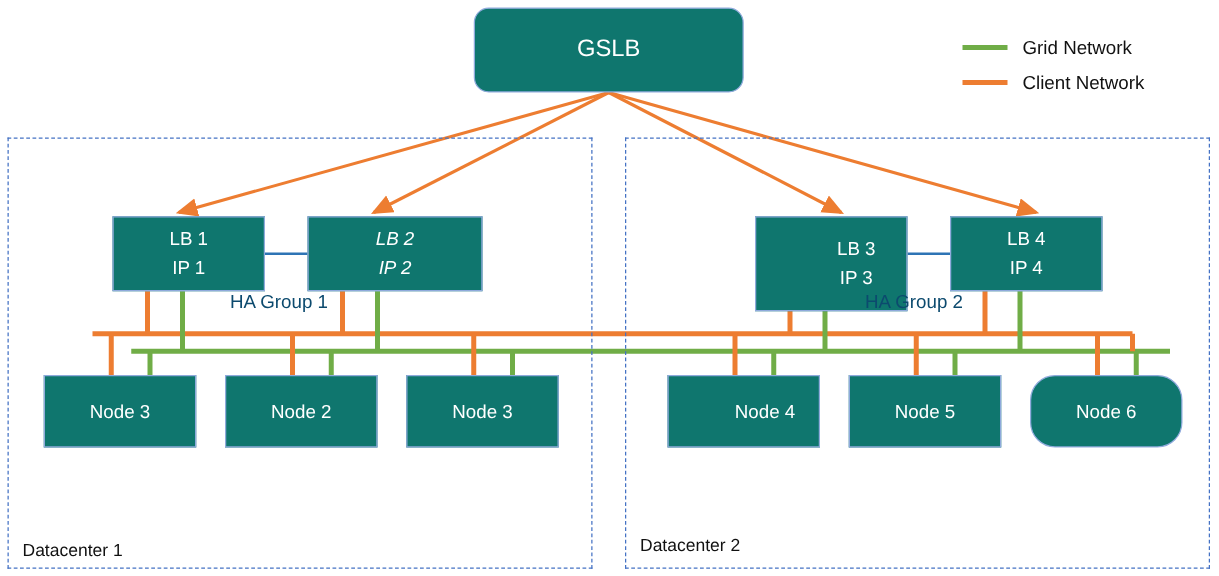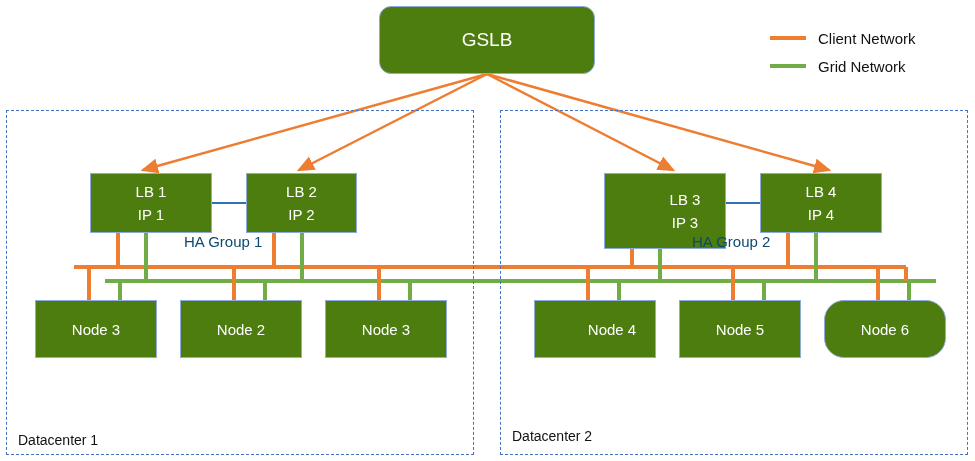--- a/index.html
+++ b/index.html
@@ -1,20 +1,20 @@
 <!DOCTYPE html>
 <html><head>
 <meta charset="utf-8">
 <style>
   html,body{margin:0;padding:0;background:#ffffff;}
   body{font-family:"Liberation Sans", sans-serif;}
   #stage{position:relative;width:975px;height:461px;overflow:hidden;background:#fff;}
   svg#wires{position:absolute;left:0;top:0;width:975px;height:461px;pointer-events:none;}
 
-  .box{position:absolute;background:#4d7c0f;border:1px solid #8FAADC;
+  .box{position:absolute;background:#0f766e;border:1px solid #8FAADC;
        color:#ffffff;display:flex;flex-direction:column;align-items:center;
        justify-content:center;box-sizing:border-box;z-index:3;}
   .gslb{border-radius:12px;font-size:19px;}
   .lb{font-size:15px;line-height:1.55;justify-content:center;}
   .node{font-size:15px;}
 
   .dc{position:absolute;border:1px dashed #4472C4;box-sizing:border-box;z-index:1;}
   .dc-label{position:absolute;font-size:14px;color:#111;z-index:4;white-space:nowrap;}
 
   .ha-label{position:absolute;font-size:15px;color:#0c4a6e;z-index:4;white-space:nowrap;}
@@ -74,21 +74,21 @@
   <div class="dc-label" id="dcl1" style="left: 512px; top: 428px;">Datacenter 2</div>
 
   <div class="box gslb" id="gslb" style="left: 379px; top: 6px; width: 216px; height: 68px;">
     <span>GSLB</span>
   </div>
 
   <div class="box lb" id="lb0" style="left: 90px; top: 173px; width: 122px; height: 60px;">
     <span>LB 1</span>
     <span>IP 1</span>
   </div>
-  <div class="box lb" id="lb1" style="left: 246px; top: 173px; width: 111px; height: 60px;">
+  <div class="box lb" id="lb1" style="left: 246px; top: 173px; width: 140px; height: 60px; font-style: italic;">
     <span>LB 2</span>
     <span>IP 2</span>
   </div>
   <div class="box lb" id="lb2" style="left: 604px; top: 173px; width: 122px; height: 76px; padding-left: 40px;">
     <span>LB 3</span>
     <span>IP 3</span>
   </div>
   <div class="box lb" id="lb3" style="left: 760px; top: 173px; width: 122px; height: 60px;">
     <span>LB 4</span>
     <span>IP 4</span>
@@ -111,21 +111,21 @@
     </div>
   <div class="box node" id="nd4" style="left: 679px; top: 300px; width: 122px; height: 58px;">
     <span>Node 5</span>
     </div>
   <div class="box node" id="nd5" style="left: 824px; top: 300px; width: 122px; height: 58px; border-radius: 20px;">
     <span>Node 6</span>
     </div>
 
   <div class="legend" id="legend" style="left: 770px; top: 24px;">
     <div class="legend-row">
+      <span class="legend-swatch" id="lsw1" style="background: rgb(112, 173, 71);"></span>
+      <span class="legend-text">Grid Network</span>
+    </div>
+    <div class="legend-row">
       <span class="legend-swatch" id="lsw0" style="background: rgb(237, 125, 49);"></span>
       <span class="legend-text">Client Network</span>
-    </div>
-    <div class="legend-row">
-      <span class="legend-swatch" id="lsw1" style="background: rgb(112, 173, 71);"></span>
-      <span class="legend-text">Grid Network</span>
     </div>
   </div>
 </div>
 
 </body></html>

